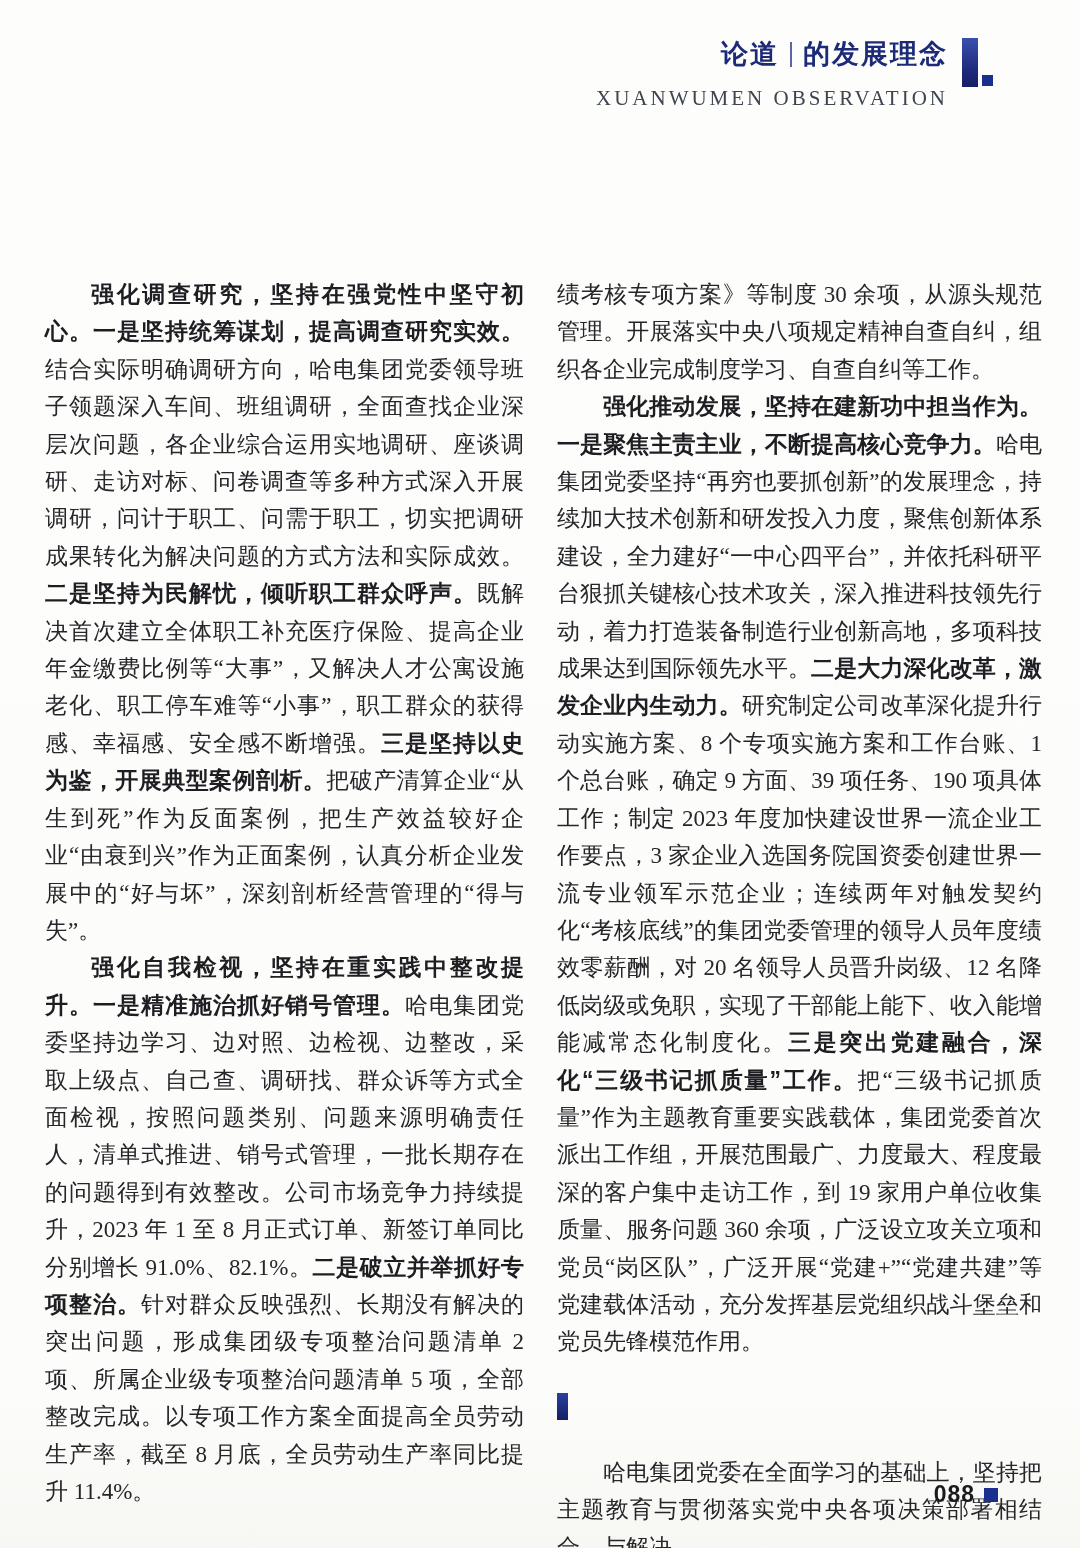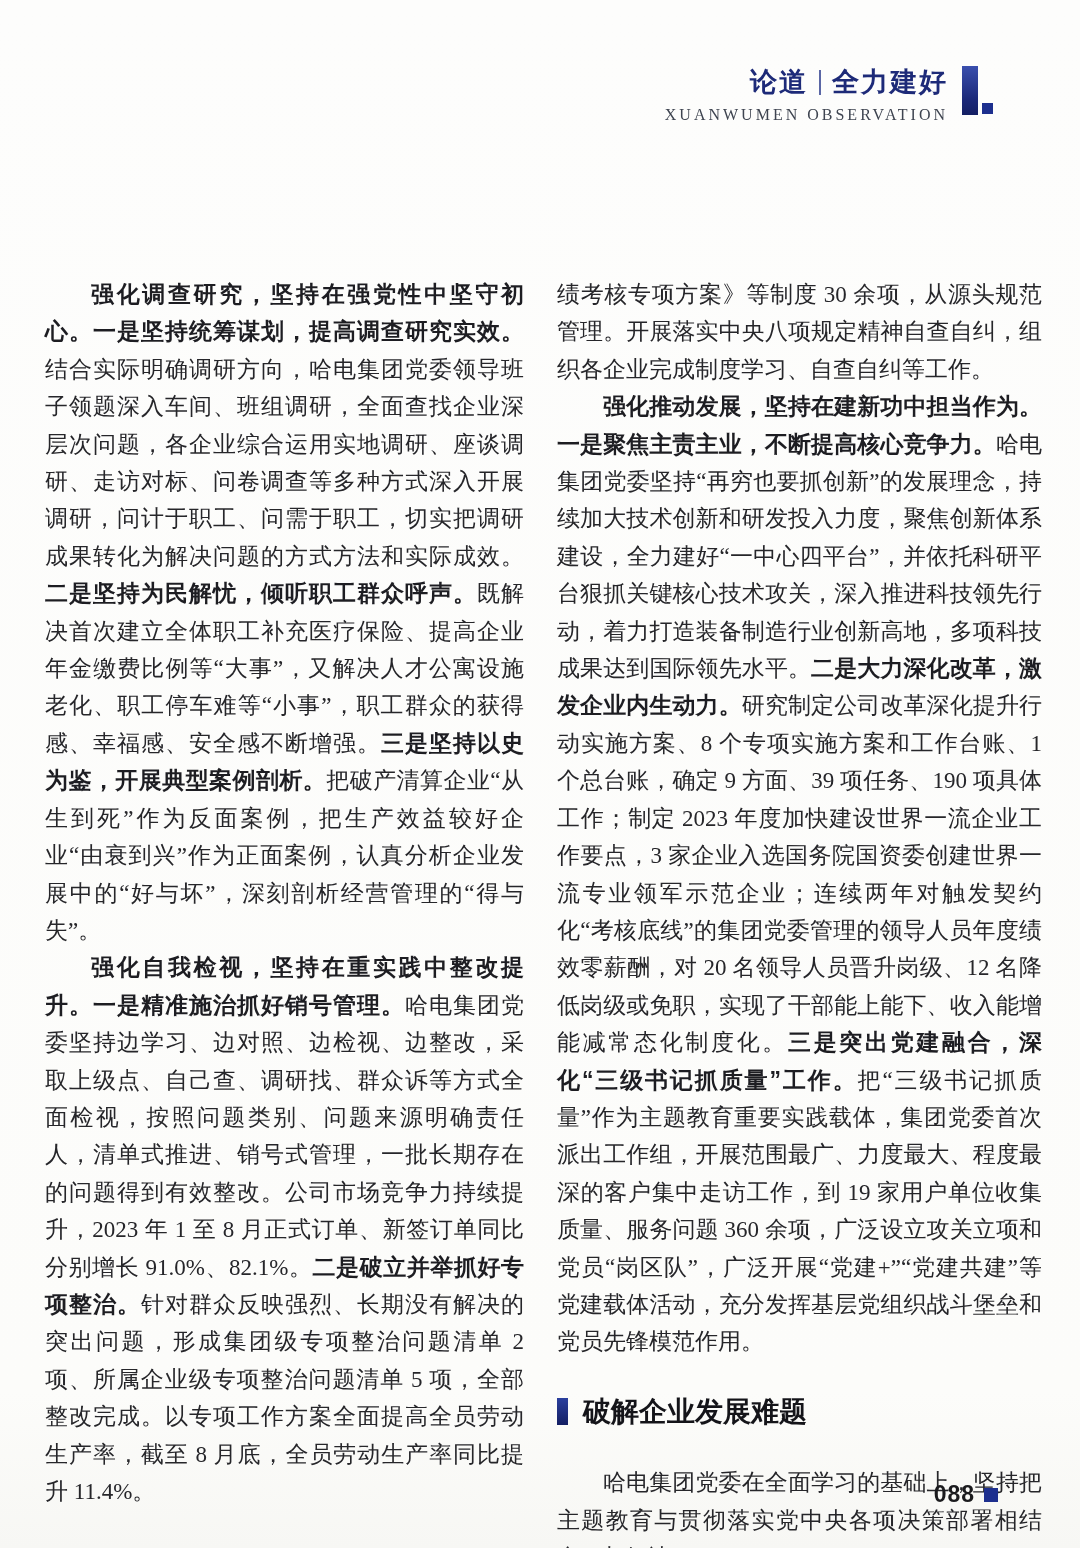--- a/index.html
+++ b/index.html
@@ -6,34 +6,34 @@
   .page{
     position:relative;
     width:1080px;height:1548px;
     margin:0 auto;
     background:linear-gradient(180deg,#fdfdfc 0%,#fcfcfa 90%,#f7f7f4 100%);
     overflow:hidden;
     font-family:"Liberation Serif","DejaVu Serif",serif;
   }
   
   .scan-header{
-    position:absolute;top:64px;right:86px;
+    position:absolute;top:36px;right:86px;
     display:flex;align-items:flex-start;gap:14px;
   }
   .header-text{text-align:right;}
   .header-cn{
     display:flex;align-items:center;justify-content:flex-end;gap:11px;
     font-family:"Liberation Sans","DejaVu Sans",sans-serif;
     font-weight:bold;font-size:27px;color:#1d2a78;letter-spacing:2px;
   }
   .hdr-divider{display:inline-block;width:2px;height:25px;background:#5a66a5;}
   .header-en{
-    margin-top:6px;
+    margin-top:14px;
     font-family:"Liberation Serif","DejaVu Serif",serif;
-    font-size:16px;color:#3e4450;letter-spacing:3px;white-space:nowrap;
+    font-size:21px;color:#3e4450;letter-spacing:3px;white-space:nowrap;
   }
   .header-mark{position:relative;width:32px;height:60px;margin-top:2px;}
   .mark-bar{position:absolute;left:0;top:0;width:16px;height:49px;
     background:linear-gradient(180deg,#3a4fae 0%,#1b2878 70%,#141f63 100%);}
   .mark-sq{position:absolute;left:20px;top:37px;width:11px;height:11px;background:#1d2f8e;}
   
   .col{
     position:absolute;top:276px;
     text-align:justify;
     color:#26262a;
@@ -73,41 +73,40 @@
 </head>
 <body>
 
 <div class="page">
 
   <div class="scan-header">
     <div class="header-text">
       <div class="header-cn">
         <span>论道</span>
         <span class="hdr-divider"></span>
-        <span>全力建好</span>
+        <span>的发展理念</span>
       </div>
       <div class="header-en">XUANWUMEN OBSERVATION</div>
     </div>
     <div class="header-mark">
       <div class="mark-bar"></div>
       <div class="mark-sq"></div>
     </div>
   </div>
 
   <div class="col col-left">
       <p class="para indent"><span class="b">强化调查研究，坚持在强党性中坚守初心。一是坚持统筹谋划，提高调查研究实效。</span><span>结合实际明确调研方向，哈电集团党委领导班子领题深入车间、班组调研，全面查找企业深层次问题，各企业综合运用实地调研、座谈调研、走访对标、问卷调查等多种方式深入开展调研，问计于职工、问需于职工，切实把调研成果转化为解决问题的方式方法和实际成效。</span><span class="b">二是坚持为民解忧，倾听职工群众呼声。</span><span>既解决首次建立全体职工补充医疗保险、提高企业年金缴费比例等“大事”，又解决人才公寓设施老化、职工停车难等“小事”，职工群众的获得感、幸福感、安全感不断增强。</span><span class="b">三是坚持以史为鉴，开展典型案例剖析。</span><span>把破产清算企业“从生到死”作为反面案例，把生产效益较好企业“由衰到兴”作为正面案例，认真分析企业发展中的“好与坏”，深刻剖析经营管理的“得与失”。</span></p>
       <p class="para indent"><span class="b">强化自我检视，坚持在重实践中整改提升。一是精准施治抓好销号管理。</span><span>哈电集团党委坚持边学习、边对照、边检视、边整改，采取上级点、自己查、调研找、群众诉等方式全面检视，按照问题类别、问题来源明确责任人，清单式推进、销号式管理，一批长期存在的问题得到有效整改。公司市场竞争力持续提升，2023 年 1 至 8 月正式订单、新签订单同比分别增长 91.0%、82.1%。</span><span class="b">二是破立并举抓好专项整治。</span><span>针对群众反映强烈、长期没有解决的突出问题，形成集团级专项整治问题清单 2 项、所属企业级专项整治问题清单 5 项，全部整改完成。以专项工作方案全面提高全员劳动生产率，截至 8 月底，全员劳动生产率同比提升 11.4%。</span></p>
     </div>
 
   <div class="col col-right">
       <p class="para"><span>绩考核专项方案》等制度 30 余项，从源头规范管理。开展落实中央八项规定精神自查自纠，组织各企业完成制度学习、自查自纠等工作。</span></p>
       <p class="para indent"><span class="b">强化推动发展，坚持在建新功中担当作为。一是聚焦主责主业，不断提高核心竞争力。</span><span>哈电集团党委坚持“再穷也要抓创新”的发展理念，持续加大技术创新和研发投入力度，聚焦创新体系建设，全力建好“一中心四平台”，并依托科研平台狠抓关键核心技术攻关，深入推进科技领先行动，着力打造装备制造行业创新高地，多项科技成果达到国际领先水平。</span><span class="b">二是大力深化改革，激发企业内生动力。</span><span>研究制定公司改革深化提升行动实施方案、8 个专项实施方案和工作台账、1 个总台账，确定 9 方面、39 项任务、190 项具体工作；制定 2023 年度加快建设世界一流企业工作要点，3 家企业入选国务院国资委创建世界一流专业领军示范企业；连续两年对触发契约化“考核底线”的集团党委管理的领导人员年度绩效零薪酬，对 20 名领导人员晋升岗级、12 名降低岗级或免职，实现了干部能上能下、收入能增能减常态化制度化。</span><span class="b">三是突出党建融合，深化“三级书记抓质量”工作。</span><span>把“三级书记抓质量”作为主题教育重要实践载体，集团党委首次派出工作组，开展范围最广、力度最大、程度最深的客户集中走访工作，到 19 家用户单位收集质量、服务问题 360 余项，广泛设立攻关立项和党员“岗区队”，广泛开展“党建+”“党建共建”等党建载体活动，充分发挥基层党组织战斗堡垒和党员先锋模范作用。</span></p>
       <div class="section-heading">
         <span class="sh-bullet"></span>
-        <span>破解企业发展难题</span>
       </div>
       <p class="para indent"><span>哈电集团党委在全面学习的基础上，坚持把主题教育与贯彻落实党中央各项决策部署相结合、与解决</span></p>
     </div>
 
   <div class="footer">
     <span class="pageno">088</span>
     <span class="page-sq"></span>
   </div>
 
 </div>

